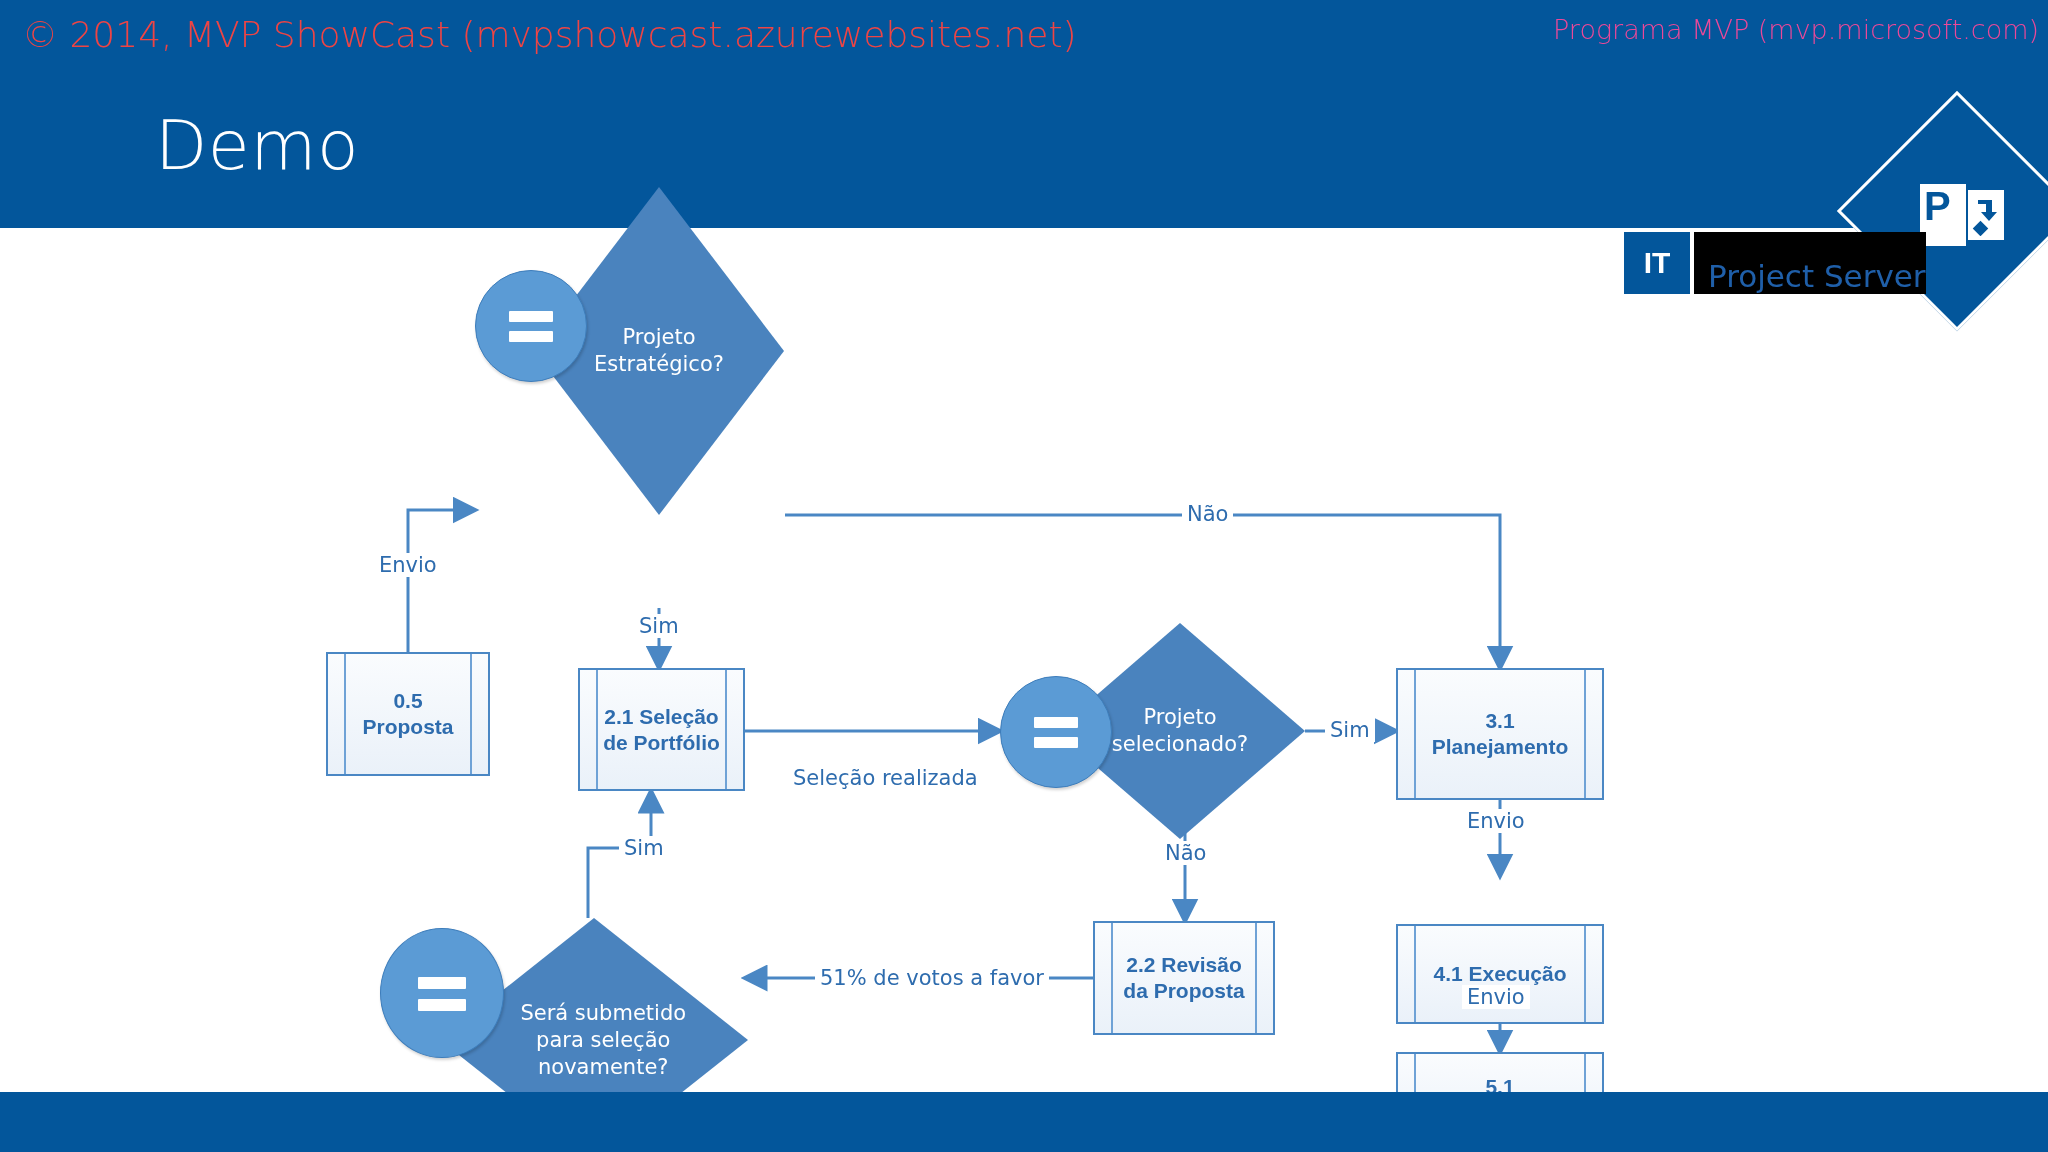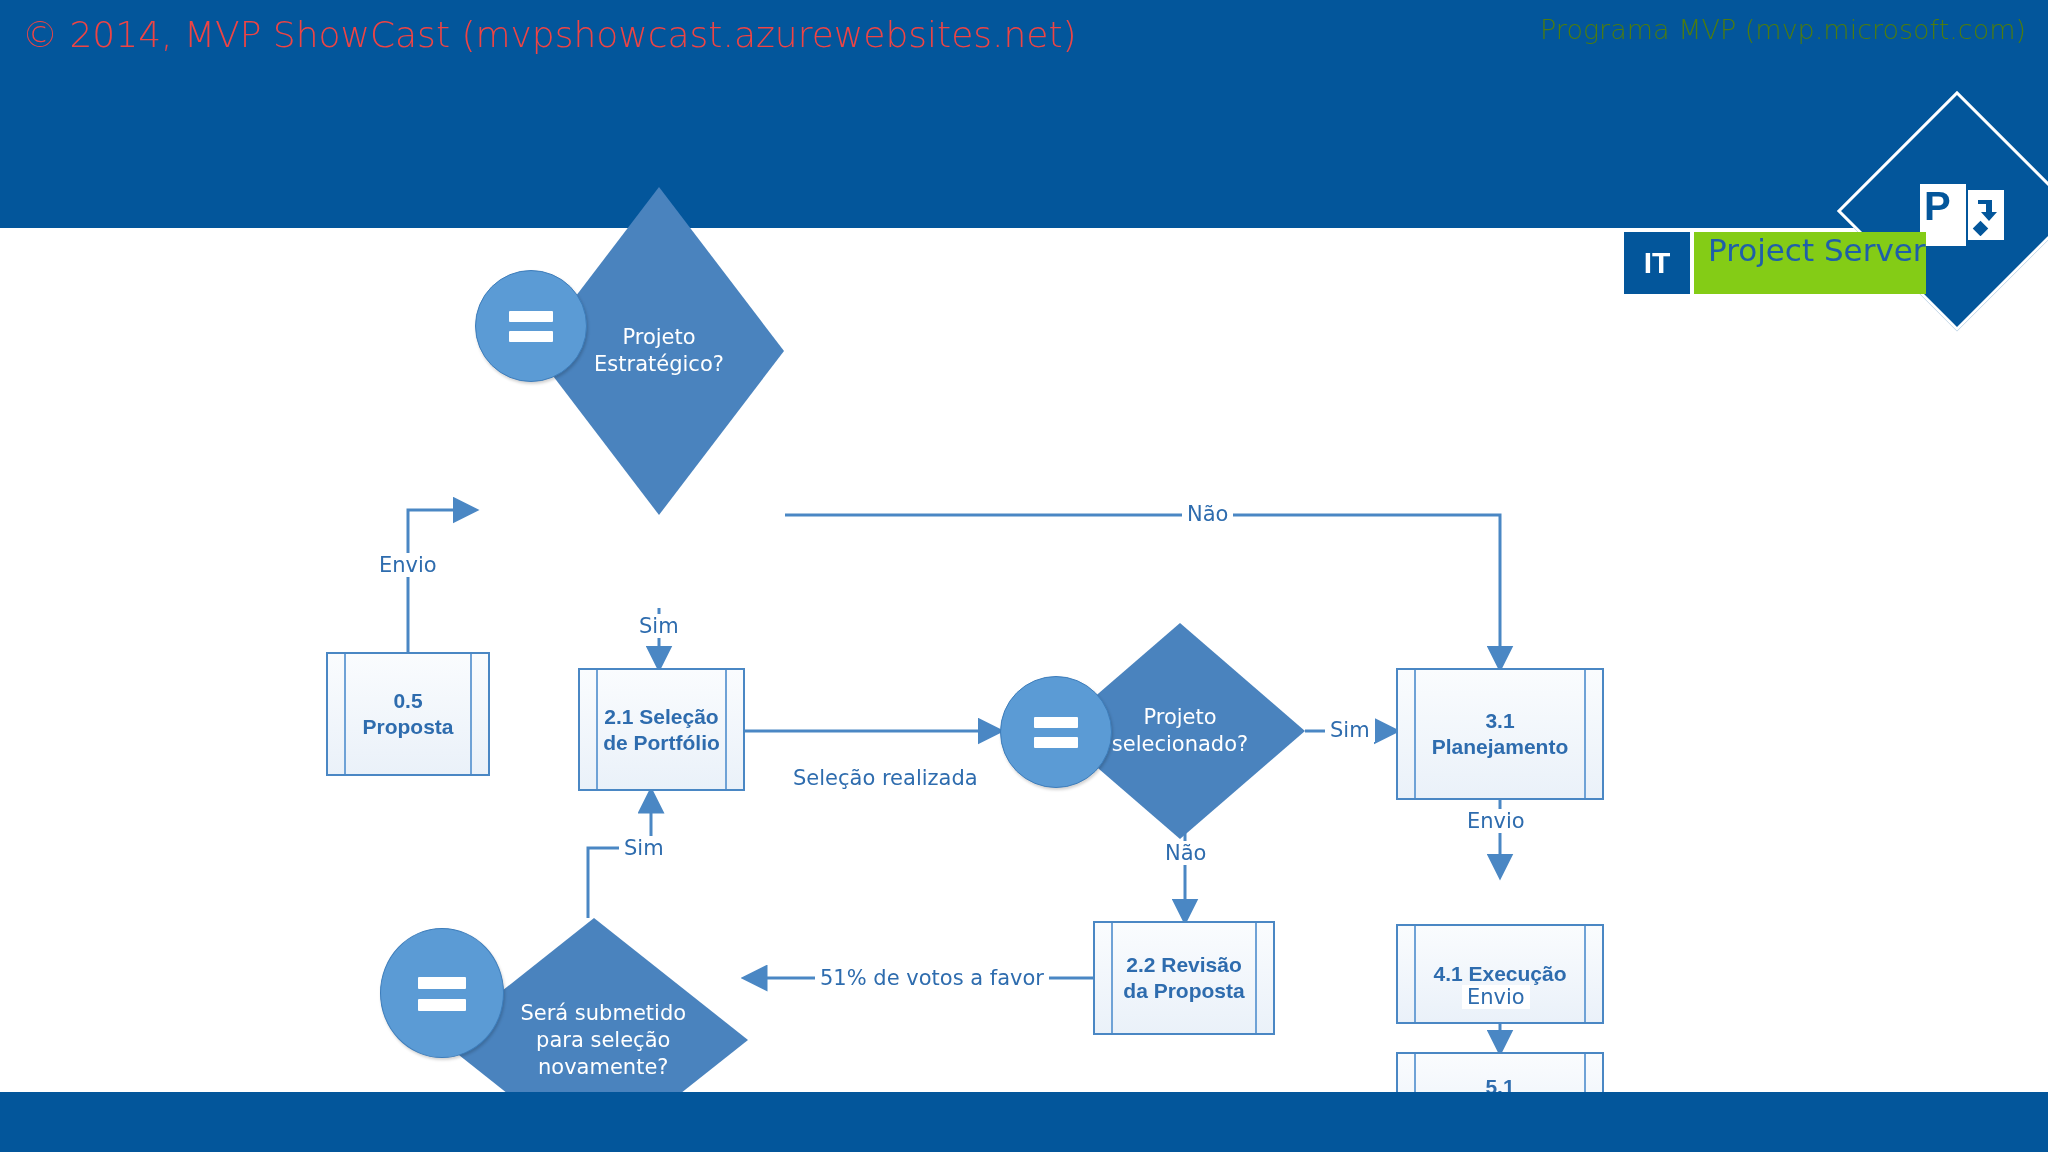--- a/index.html
+++ b/index.html
@@ -7,29 +7,29 @@
   #slide{position:relative;width:2048px;height:1152px;background:#ffffff;}
 
   
   .header-band{position:absolute;left:0;top:0;width:2048px;height:228px;background:#03569B;}
   .slide-title{position:absolute;left:155px;top:112px;font-size:68px;font-weight:300;color:#ffffff;
     letter-spacing:0.5px;line-height:1;font-family:"DejaVu Sans",sans-serif;}
 
   
   .footer-band{position:absolute;left:0;bottom:0;width:2048px;height:60px;background:#03569B;}
   .footer-left{position:absolute;left:22px;top:14px;font-size:36px;color:#ef4444;font-family:"DejaVu Sans",sans-serif;font-weight:300;}
-  .footer-right{position:absolute;right:22px;top:14px;font-size:27px;color:#4d7c0f;font-family:"DejaVu Sans",sans-serif;font-weight:300;}
+  .footer-right{position:absolute;right:9px;top:14px;font-size:27px;color:#ec4899;font-family:"DejaVu Sans",sans-serif;font-weight:300;}
 
   
   .logo-wrap{position:absolute;left:1624px;top:232px;width:424px;height:100px;}
   .logo-it{position:absolute;left:0;top:0;width:66px;height:62px;background:#03569B;
      display:flex;align-items:center;justify-content:center;}
   .logo-it span{color:#fff;font-weight:bold;font-size:30px;font-family:"Liberation Sans",sans-serif;}
-  .logo-name{position:absolute;left:70px;top:0;width:232px;height:62px;background:#84cc16;
-     display:flex;align-items:flex-start;padding-left:14px;box-sizing:border-box;}
+  .logo-name{position:absolute;left:70px;top:0;width:232px;height:62px;background:#000000;
+     display:flex;align-items:flex-end;padding-left:14px;box-sizing:border-box;}
   .logo-name span{color:#1F5FA9;font-size:31px;font-weight:400;font-family:"DejaVu Sans",sans-serif;}
   .logo-diamond{position:absolute;left:248px;top:-106px;width:170px;height:170px;background:#03569B;
      transform:rotate(45deg);}
   .logo-diamond-in{position:absolute;left:248px;top:-106px;width:170px;height:170px;
      transform:rotate(45deg);border:3px solid #fff;box-sizing:border-box;}
   .logo-glyph{position:absolute;left:296px;top:-48px;width:84px;height:62px;}
   .lg-card{position:absolute;background:#ffffff;}
   .lg-p{position:absolute;left:4px;top:2px;color:#03569B;font-weight:bold;font-size:40px;line-height:40px;
     font-family:"Liberation Sans",sans-serif;}
 
@@ -62,20 +62,21 @@
   
   .elbl{position:absolute;color:#2E6CAE;font-size:21px;font-family:"DejaVu Sans",sans-serif;
      background:#ffffff;padding:0 5px;white-space:nowrap;line-height:24px;}
 </style>
 </head>
 <body>
 
 <div id="slide">
 
   <div class="header-band"></div>
+  <div class="slide-title">Demo</div>
 
   <div class="logo-wrap">
     <div class="logo-diamond"></div>
     <div class="logo-diamond-in"></div>
     <div class="logo-glyph">
       <div class="lg-card" style="left:0;top:0;width:46px;height:62px;"></div>
       <div class="lg-card" style="left:48px;top:6px;width:36px;height:50px;"></div>
       <div class="lg-p">P</div>
       <svg style="position:absolute;left:52px;top:10px;" width="30" height="42" viewBox="0 0 30 42">
         <path d="M6 6 h14 v12 h5 l-8 9 -8 -9 h5 V10 H6 Z" fill="#03569B"></path>

